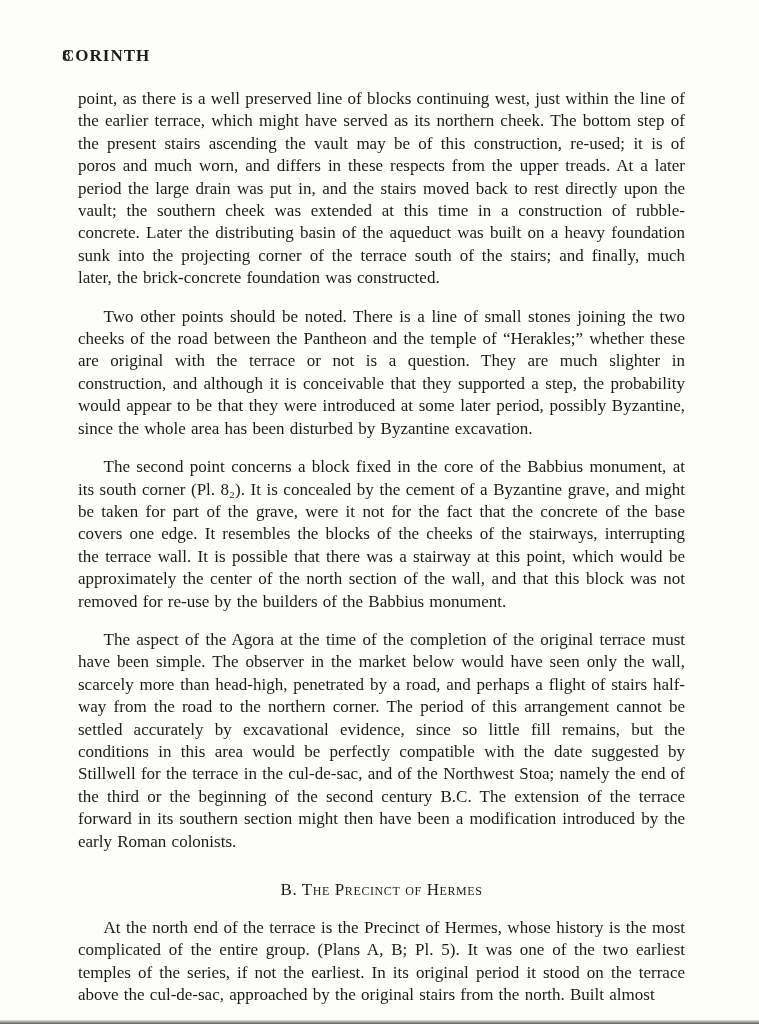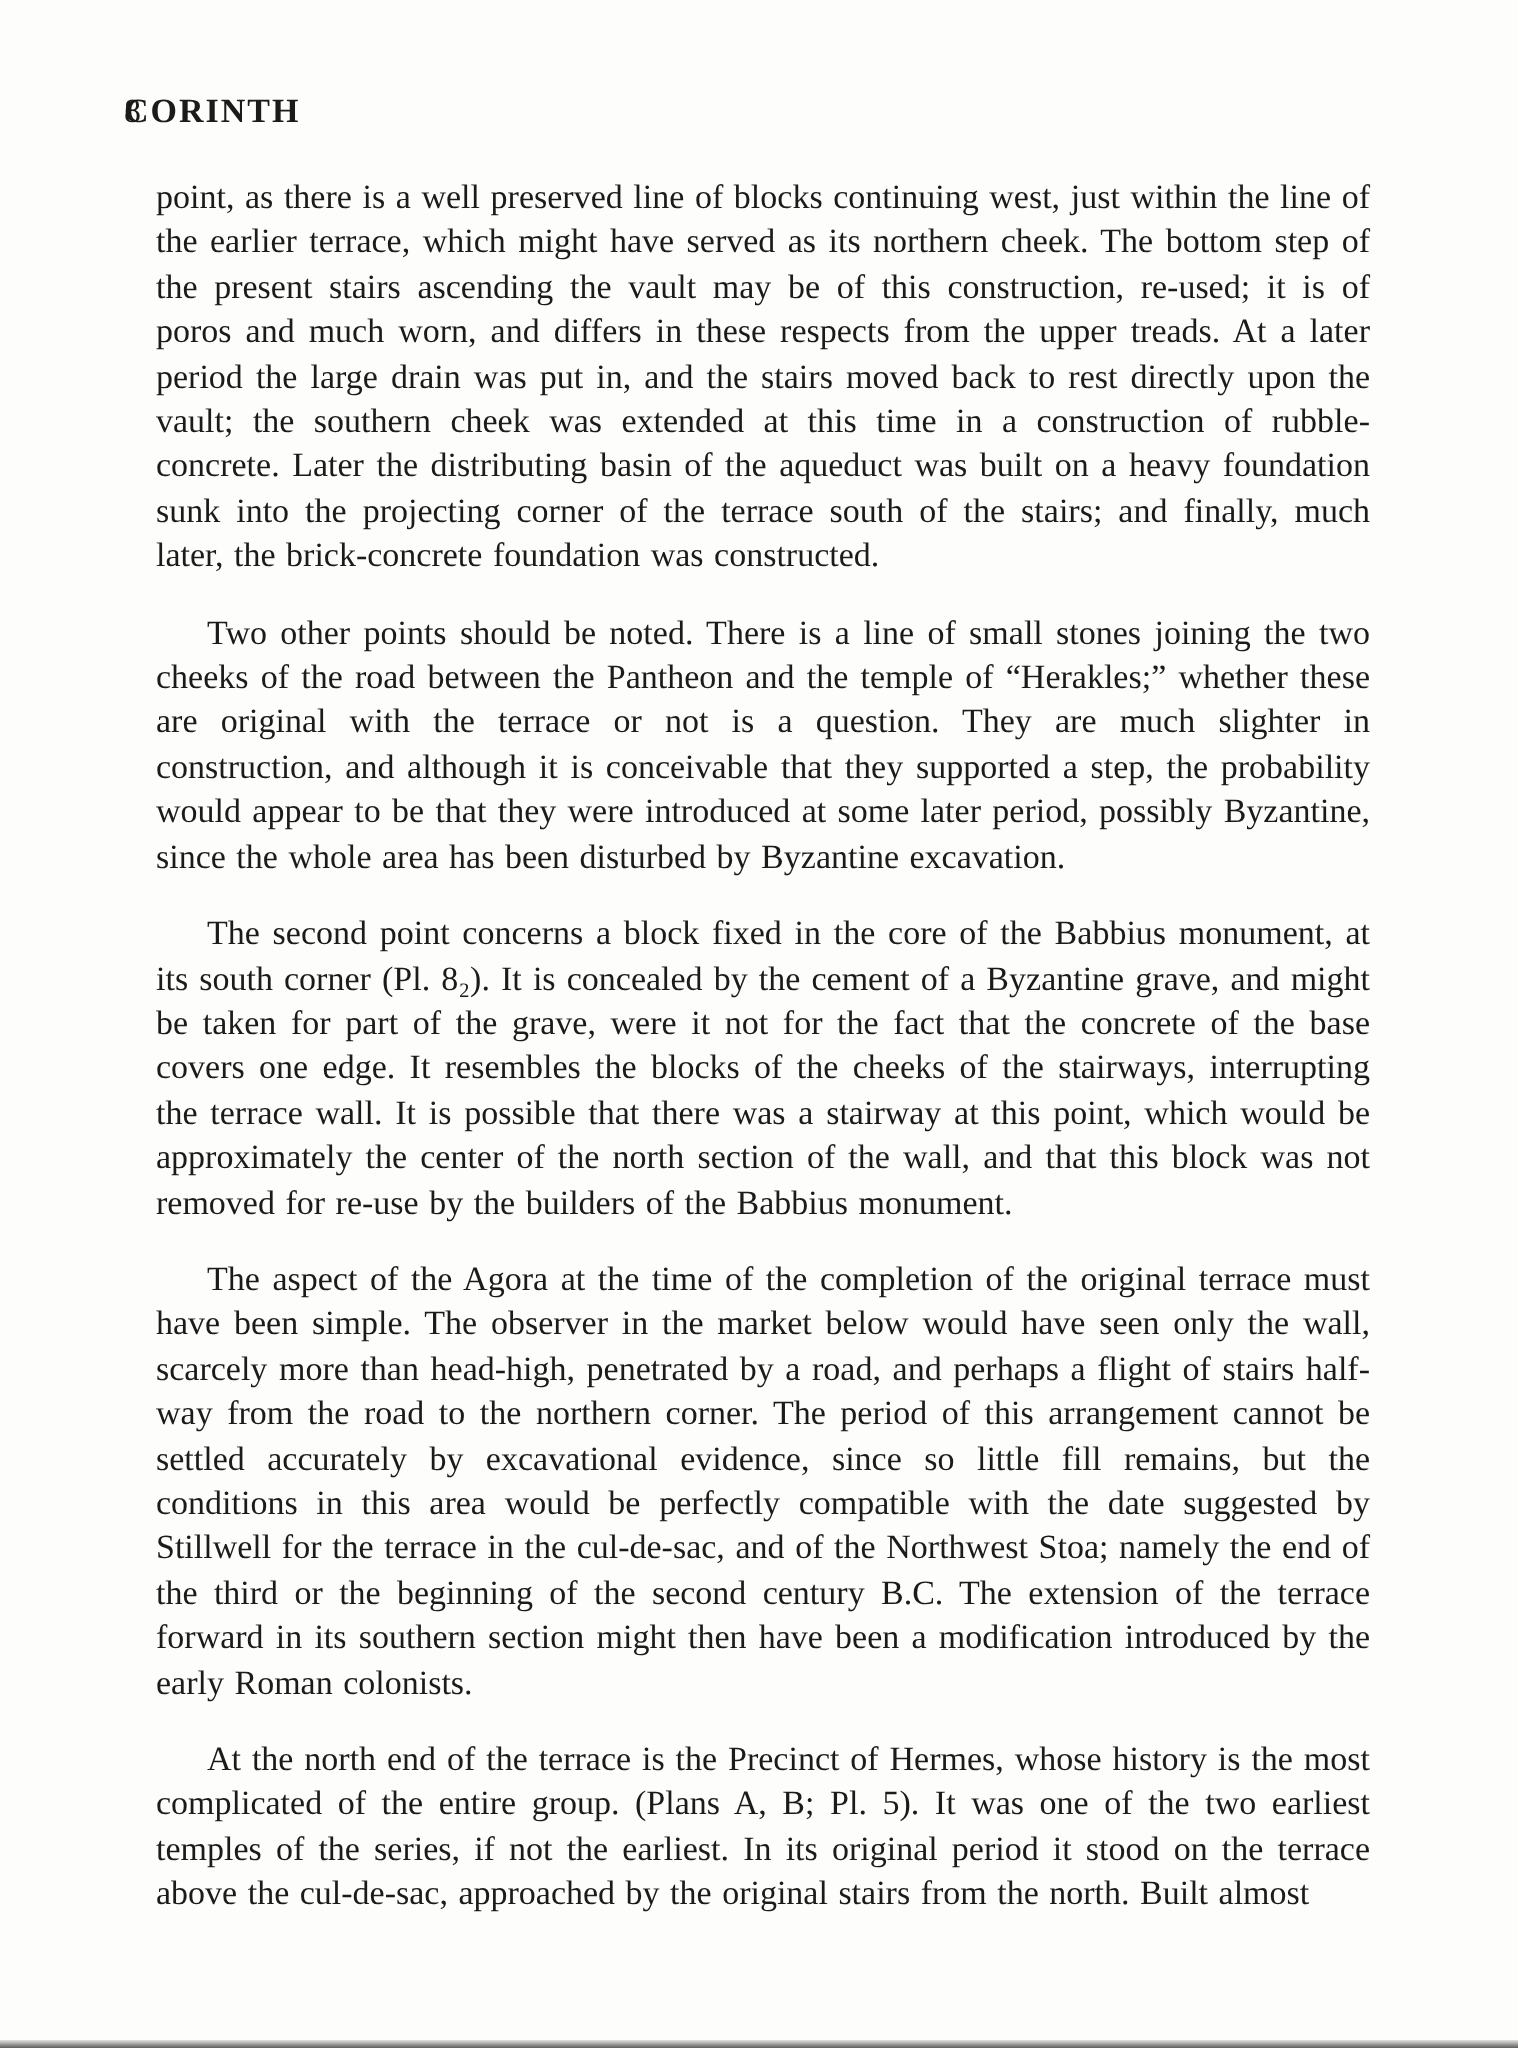--- a/index.html
+++ b/index.html
@@ -79,20 +79,21 @@
   <main class="body-text">
 
     <p class="para">point, as there is a well preserved line of blocks continuing west, just within the line of the earlier terrace, which might have served as its northern cheek. The bottom step of the present stairs ascending the vault may be of this construction, re-used; it is of poros and much worn, and differs in these respects from the upper treads. At a later period the large drain was put in, and the stairs moved back to rest directly upon the vault; the southern cheek was extended at this time in a construction of rubble-concrete. Later the distributing basin of the aqueduct was built on a heavy foundation sunk into the projecting corner of the terrace south of the stairs; and finally, much later, the brick-concrete foundation was constructed.</p>
 
     <p class="para indent">Two other points should be noted. There is a line of small stones joining the two cheeks of the road between the Pantheon and the temple of “Herakles;” whether these are original with the terrace or not is a question. They are much slighter in construction, and although it is conceivable that they supported a step, the probability would appear to be that they were introduced at some later period, possibly Byzantine, since the whole area has been disturbed by Byzantine excavation.</p>
 
     <p class="para indent">The second point concerns a block fixed in the core of the Babbius monument, at its south corner (Pl. 8₂). It is concealed by the cement of a Byzantine grave, and might be taken for part of the grave, were it not for the fact that the concrete of the base covers one edge. It resembles the blocks of the cheeks of the stairways, interrupting the terrace wall. It is possible that there was a stairway at this point, which would be approximately the center of the north section of the wall, and that this block was not removed for re-use by the builders of the Babbius monument.</p>
 
     <p class="para indent">The aspect of the Agora at the time of the completion of the original terrace must have been simple. The observer in the market below would have seen only the wall, scarcely more than head-high, penetrated by a road, and perhaps a flight of stairs half-way from the road to the northern corner. The period of this arrangement cannot be settled accurately by excavational evidence, since so little fill remains, but the conditions in this area would be perfectly compatible with the date suggested by Stillwell for the terrace in the cul-de-sac, and of the Northwest Stoa; namely the end of the third or the beginning of the second century B.C. The extension of the terrace forward in its southern section might then have been a modification introduced by the early Roman colonists.</p>
 
+    <h2 class="section-heading">B. The Precinct of Hermes</h2>
 
     <p class="para indent">At the north end of the terrace is the Precinct of Hermes, whose history is the most complicated of the entire group. (Plans A, B; Pl. 5). It was one of the two earliest temples of the series, if not the earliest. In its original period it stood on the terrace above the cul-de-sac, approached by the original stairs from the north. Built almost</p>
 
   </main>
 
   <div class="scan-edge-bottom"></div>
 
 </div>
 
 </body></html>

